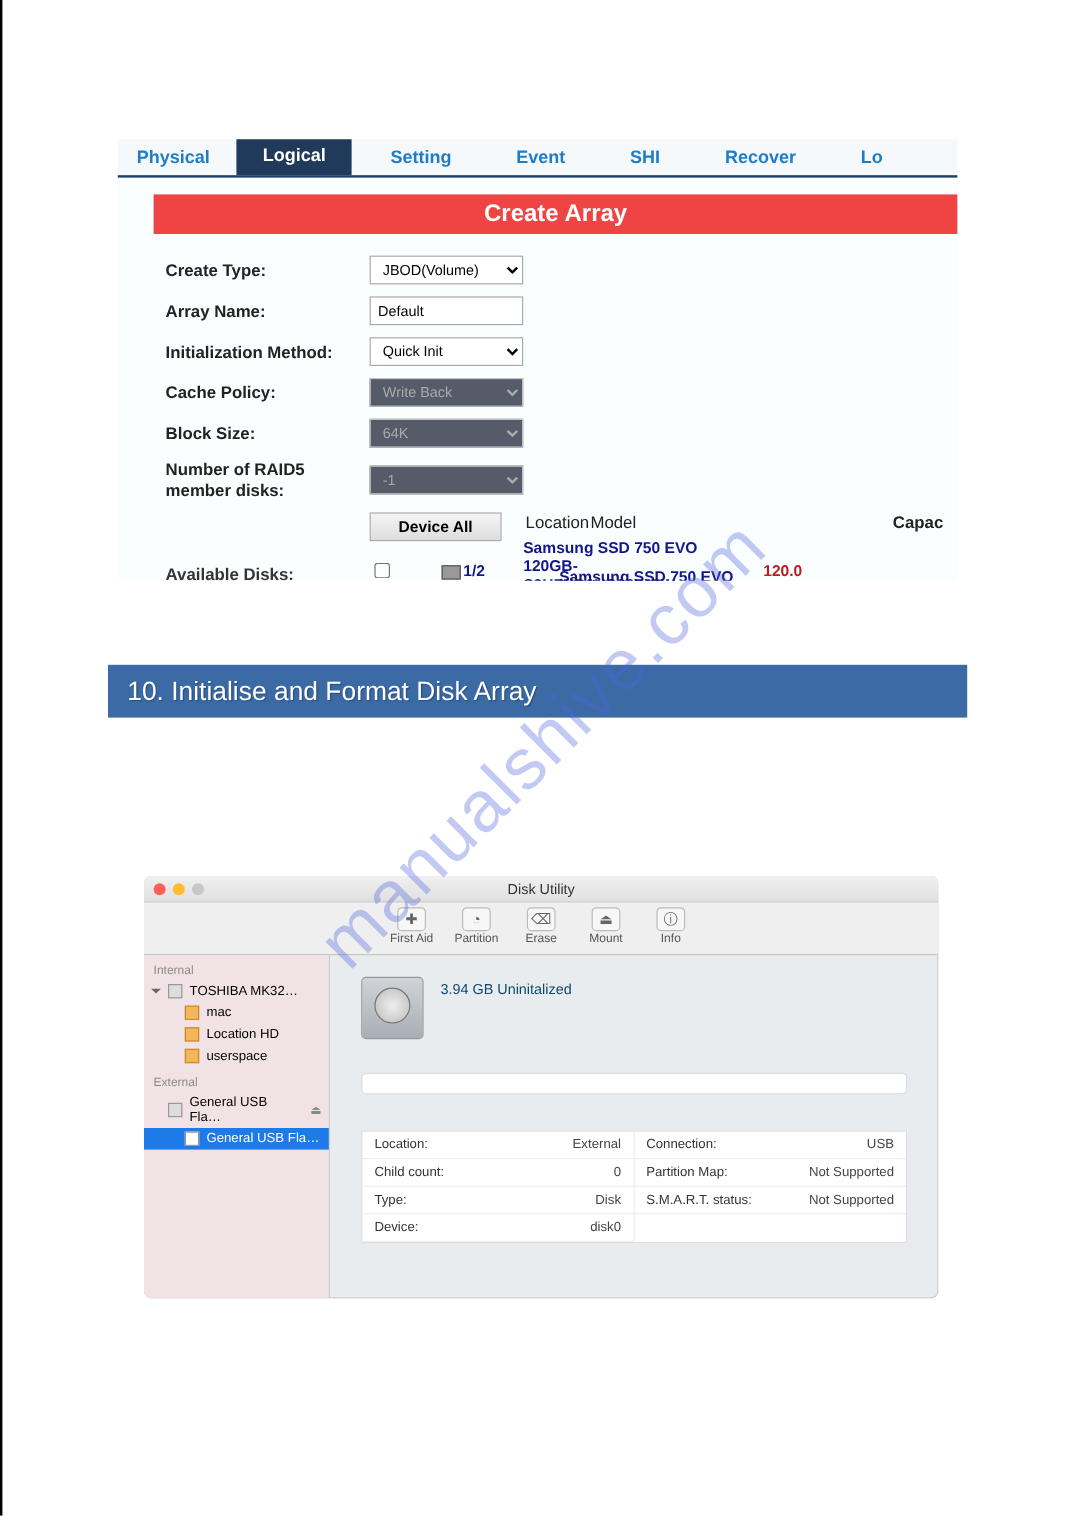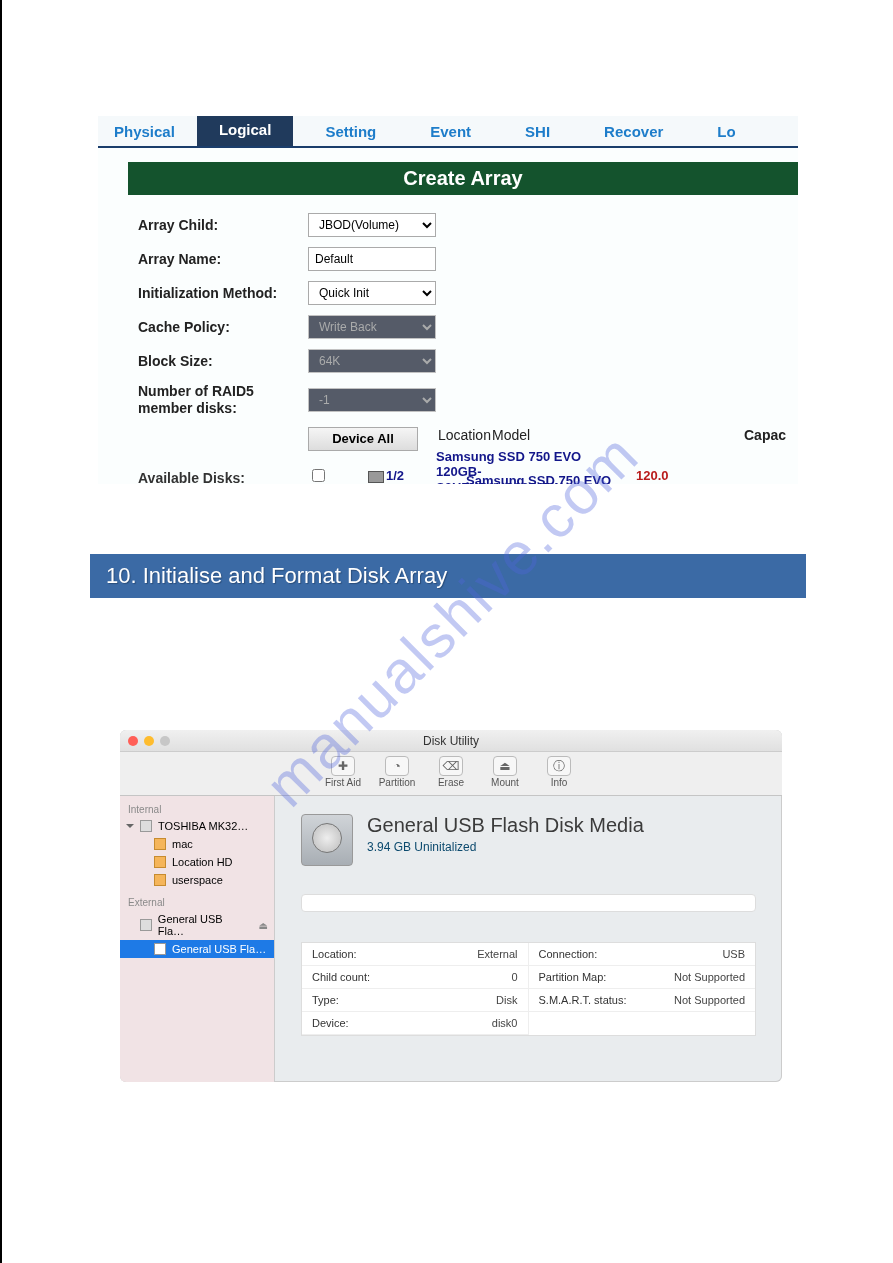--- a/index.html
+++ b/index.html
@@ -53,21 +53,21 @@
   .tab.active {
     background: #203a5c;
     color: #fff;
     padding: 8px 22px;
     margin-right: 20px;
   }
   .tab:first-child { margin-left: 4px; margin-right: 10px; }
   .tab.last { margin-right: 0; }
   .banner {
     margin-top: 14px;
-    background: #14532d;
+    background: #ef4444;
     color: #fff;
     font-weight: bold;
     font-size: 20px;
     text-align: center;
     padding: 5px 16px;
     margin-left: 30px;
   }
   .form-area {
     padding: 18px 0 0 40px;
     font-size: 14px;
@@ -288,21 +288,21 @@
     <div class="tab active">Logical</div>
     <div class="tab">Setting</div>
     <div class="tab">Event</div>
     <div class="tab">SHI</div>
     <div class="tab">Recover</div>
     <div class="tab last">Lo</div>
   </div>
   <div class="banner">Create Array</div>
   <div class="form-area">
     <div class="form-row">
-      <div class="form-label">Array Child:</div>
+      <div class="form-label">Create Type:</div>
       <select class="form-select"><option>JBOD(Volume)</option></select>
     </div>
     <div class="form-row">
       <div class="form-label">Array Name:</div>
       <input class="form-input" value="Default" style="">
     </div>
     <div class="form-row">
       <div class="form-label">Initialization Method:</div>
       <select class="form-select"><option>Quick Init</option></select>
     </div>
@@ -400,21 +400,20 @@
         </div>
       <div class="side-item sub selected">
           <span class="sicon" style="background:#fff"></span>
           <span>General USB Fla…</span>
         </div>
     </div>
     <div class="main">
       <div class="disk-head">
         <div class="disk-image"></div>
         <div>
-          <div class="disk-title">General USB Flash Disk Media</div>
           <div class="disk-sub">3.94 GB Uninitalized</div>
         </div>
       </div>
       <div class="usage-bar"></div>
       <div class="info-table">
         <div class="info-cell">
             <span>Location:</span>
             <span>External</span>
           </div>
         <div class="info-cell">

